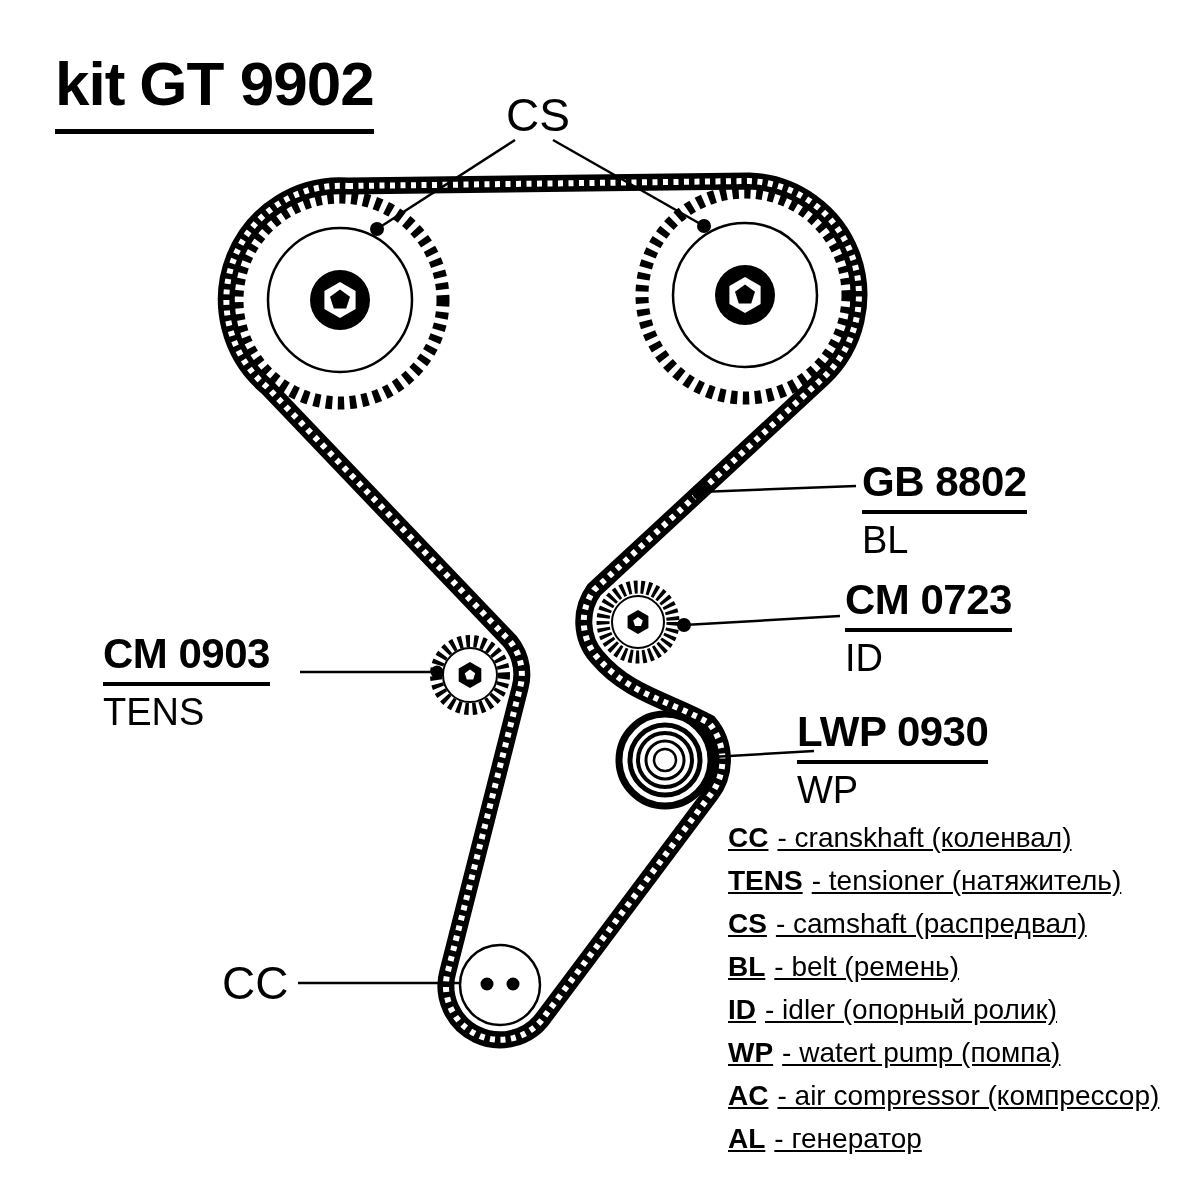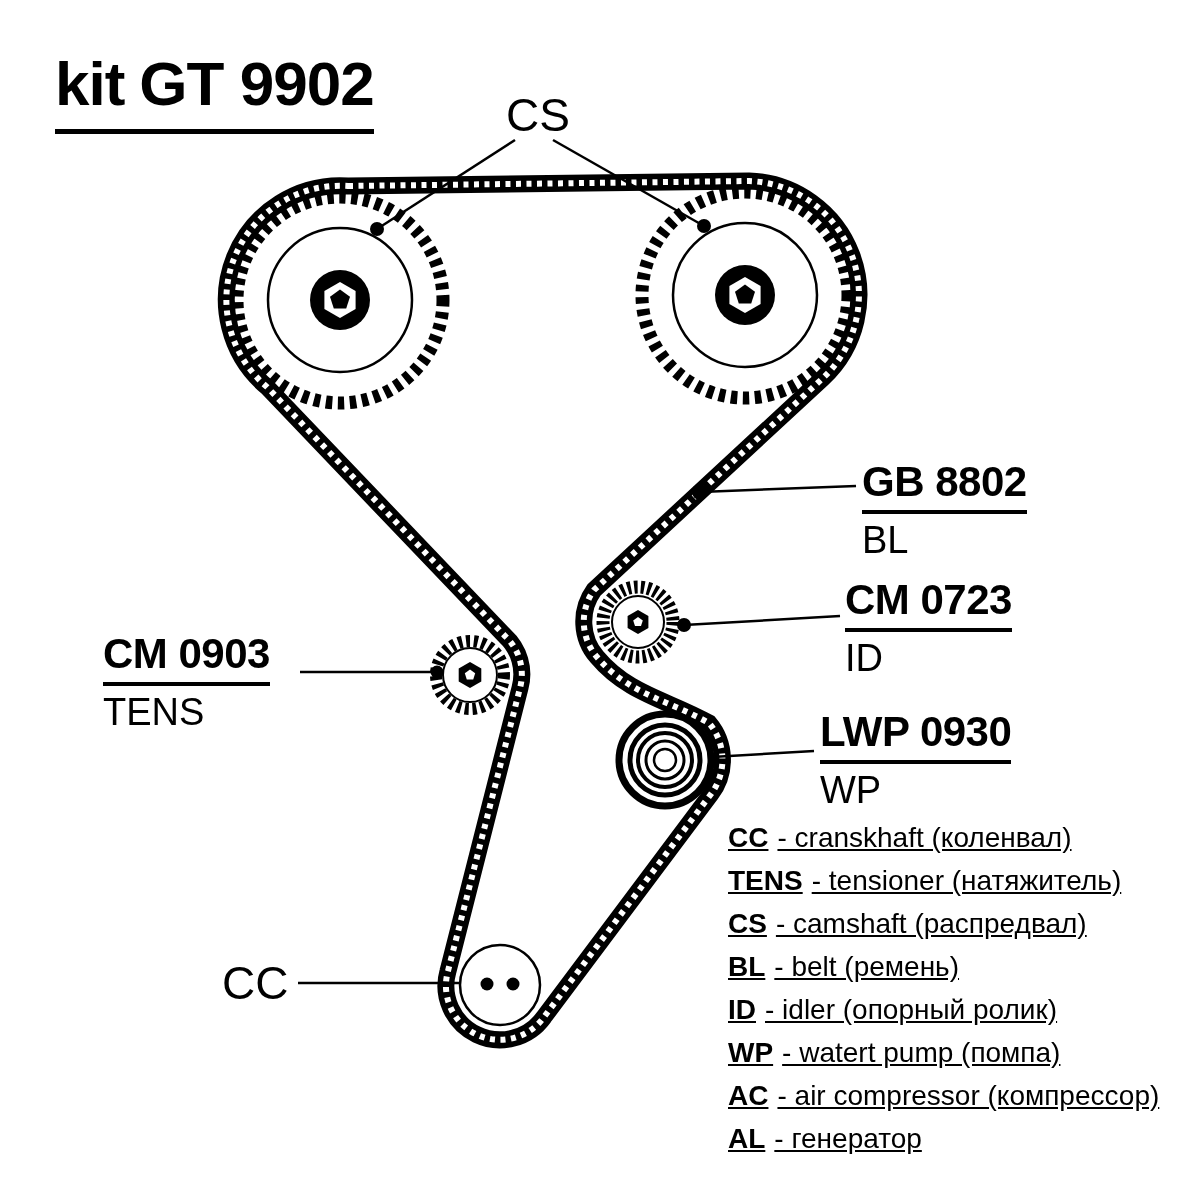--- a/index.html
+++ b/index.html
@@ -26,21 +26,21 @@
   .part-label { position:absolute; white-space:nowrap; }
   .part-num {
     display:inline-block; font-size:42px; font-weight:800; letter-spacing:-0.5px;
     border-bottom:4px solid #000; padding-bottom:4px;
   }
   .part-abbr { font-size:38px; margin-top:5px; }
 
   .label-belt      { left:862px; top:458px; }
   .label-idler     { left:845px; top:576px; }
   .label-tensioner { left:103px; top:630px; }
-  .label-pump      { left:820px; top:708px; }
+  .label-pump      { left:797px; top:708px; }
 
   .legend { position:absolute; left:728px; top:816px; }
   .legend-row { line-height:43px; font-size:28px; white-space:nowrap;text-decoration:underline; }
   .legend-abbr { font-weight:700; }
   .legend-desc { margin-left:9px; }
 </style>
 </head>
 <body>
 
 <div class="page">

